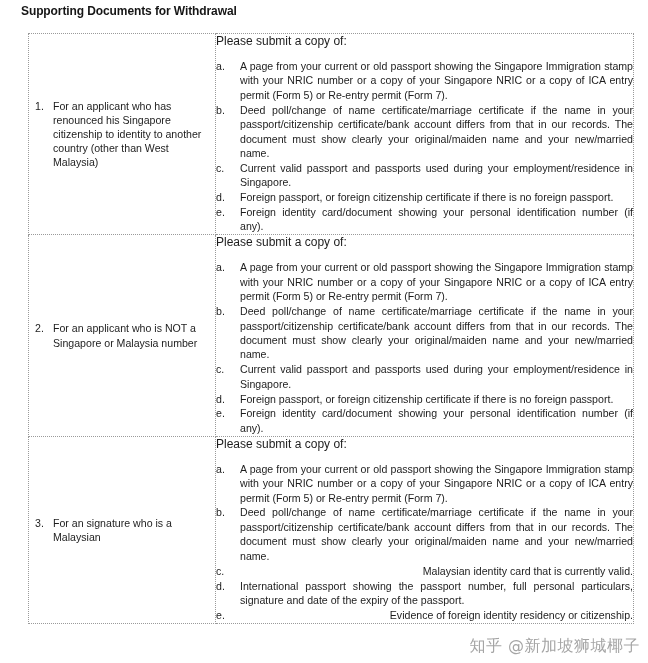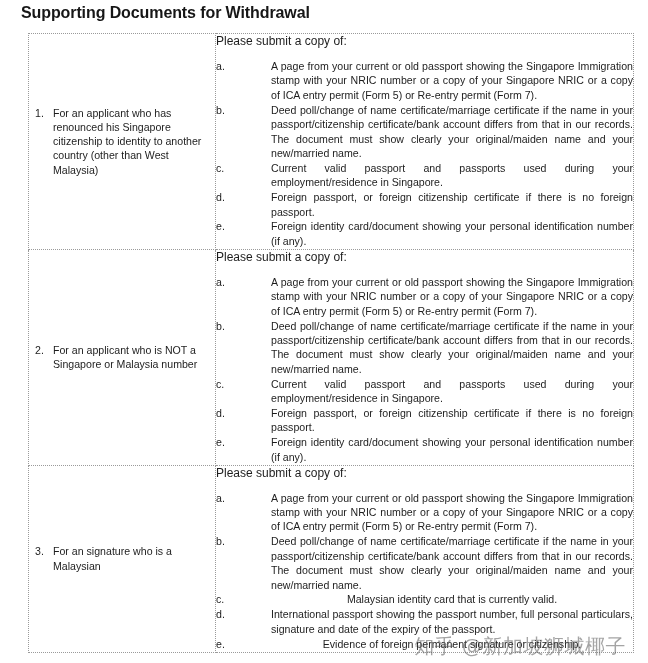--- a/index.html
+++ b/index.html
@@ -14,21 +14,21 @@
     overflow: hidden;
     font-family: "Liberation Sans", sans-serif;
     color: #1a1a1a;
     -webkit-font-smoothing: antialiased;
   }
 
   #page-title {
     position: absolute;
     left: 21px;
     top: 4px;
-    font-size: 16px;
+    font-size: 12px;
     font-weight: bold;
     letter-spacing: -0.1px;
     color: #161616;
     white-space: nowrap;
   }
 
   #doc-table {
     position: absolute;
     left: 28px;
     top: 33px;
@@ -92,31 +92,30 @@
     margin-bottom: 0.5px;
   }
   .li-marker {
     flex: 0 0 24px;
     width: 24px;
   }
   .li-body {
     flex: 1 1 auto;
     text-align: justify;
     text-justify: inter-word;
-    margin-left: 31px;
   }
   .li-body.nojust {
-    text-align: center;
+    text-align: right;
   }
 
   #watermark {
     position: absolute;
-    right: 22px;
+    right: 8px;
     bottom: 8px;
-    font-size: 20px;
+    font-size: 16px;
     line-height: 18px;
     font-family: "DejaVu Sans", sans-serif;
     color: rgba(90, 90, 90, 0.55);
     white-space: nowrap;
     letter-spacing: 0.5px;
     pointer-events: none;
   }
 </style>
 </head>
 <body>
@@ -215,21 +214,21 @@
           <li>
             <span class="li-marker">c.</span>
             <span class="li-body nojust">Malaysian identity card that is currently valid.</span>
           </li>
           <li>
             <span class="li-marker">d.</span>
             <span class="li-body">International passport showing the passport number, full personal particulars, signature and date of the expiry of the passport.</span>
           </li>
           <li>
             <span class="li-marker">e.</span>
-            <span class="li-body nojust">Evidence of foreign permanent signature or citizenship.</span>
+            <span class="li-body nojust">Evidence of foreign identity residency or citizenship.</span>
           </li>
         </ol>
       </td>
     </tr>
 
   </tbody>
 </table>
 
 <div id="watermark">知乎 @新加坡狮城椰子</div>
 

